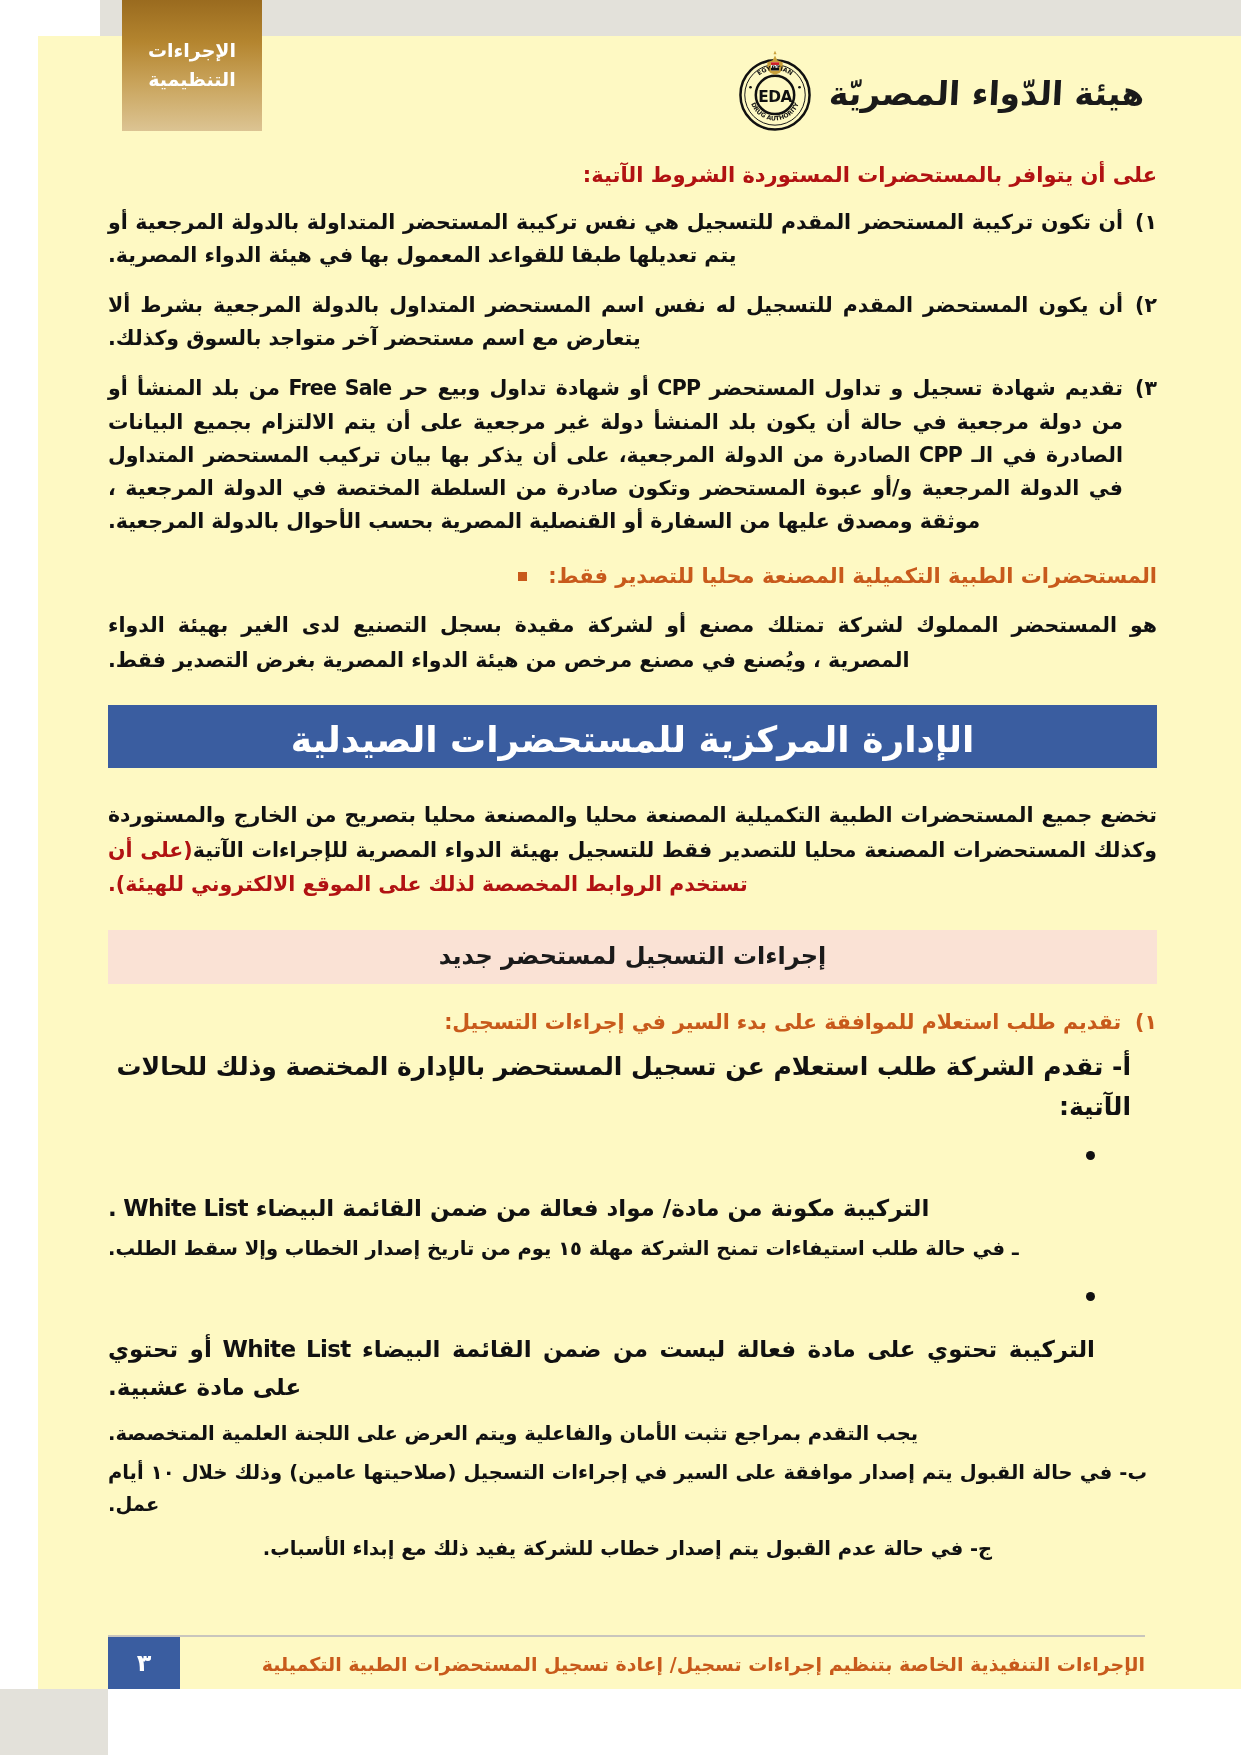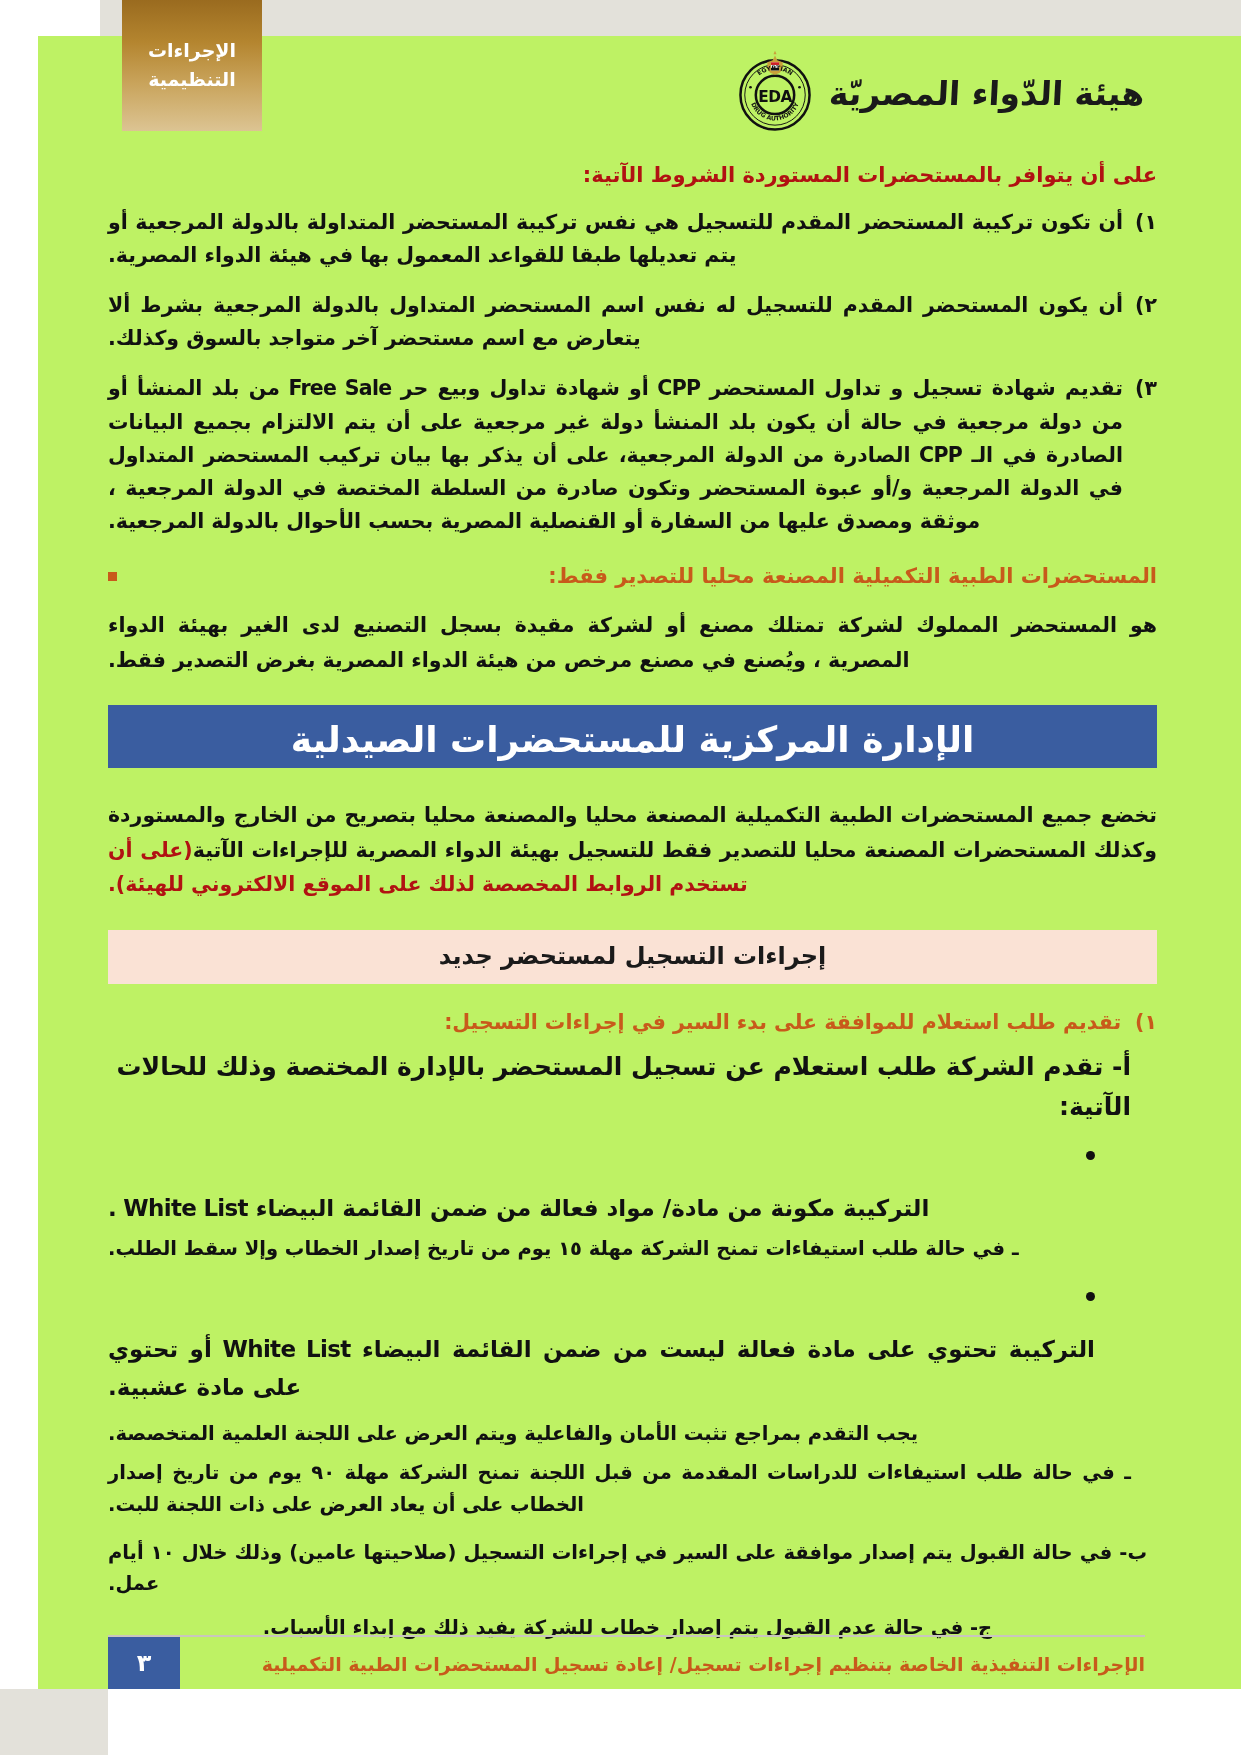--- a/index.html
+++ b/index.html
@@ -13,21 +13,21 @@
     height: 1755px;
     position: relative;
     font-family: "Liberation Serif", "DejaVu Serif", serif;
     overflow: hidden;
   }
 
   
   .page {
     position: absolute;
     inset: 0;
-    background: #bef264;
+    background: #fef9c3;
   }
   
   .top-band {
     position: absolute;
     left: 0; top: 0;
     width: 1241px; height: 36px;
     background: #e3e1da;
   }
   .top-band-left {
     position: absolute;
@@ -138,21 +138,21 @@
   
   .orange-head {
     color: #c85a1b;
     font-weight: bold;
     font-size: 21px;
     font-family: "DejaVu Sans", sans-serif;
     margin: 26px 0 20px 0;
     letter-spacing: -0.7px;
     display: flex;
     flex-direction: row;
-    justify-content: space-between;
+    justify-content: flex-start;
     align-items: center;
     gap: 21px;
   }
   .orange-head .sq {
     width: 9px; height: 9px;
     background: #c85a1b;
     display: inline-block;
     order: 2;
   }
   .orange-head .txt { order: 1; }
@@ -410,21 +410,20 @@
     </ul>
     <p class="dash-note">ـ في حالة طلب استيفاءات تمنح الشركة مهلة ١٥ يوم من تاريخ إصدار الخطاب وإلا سقط الطلب.</p>
 
     <ul class="dot-list">
       <li class="dot-item">
         <span class="bullet"></span>
         <span class="dtxt">التركيبة تحتوي على مادة فعالة ليست من ضمن القائمة البيضاء White List  أو تحتوي على مادة عشبية.</span>
       </li>
     </ul>
     <p class="indent-note">يجب التقدم بمراجع تثبت الأمان والفاعلية ويتم العرض على اللجنة العلمية المتخصصة.</p>
-    <p class="dash-note">ـ في حالة طلب استيفاءات للدراسات المقدمة من قبل اللجنة تمنح الشركة مهلة ٩٠ يوم من تاريخ إصدار الخطاب على أن يعاد العرض على ذات اللجنة للبت.</p>
 
     <p class="lettered">ب- في حالة القبول يتم إصدار موافقة على السير في إجراءات التسجيل (صلاحيتها عامين) وذلك خلال ١٠ أيام عمل.</p>
     <p class="lettered last">ج-  في حالة عدم القبول يتم إصدار خطاب للشركة يفيد ذلك مع إبداء الأسباب.</p>
 
   </div>
 
   <div class="footer-rule"></div>
   <div class="bottom-band"></div>
   <div class="bottom-band-cut"></div>
   <div class="page-badge">٣</div>

